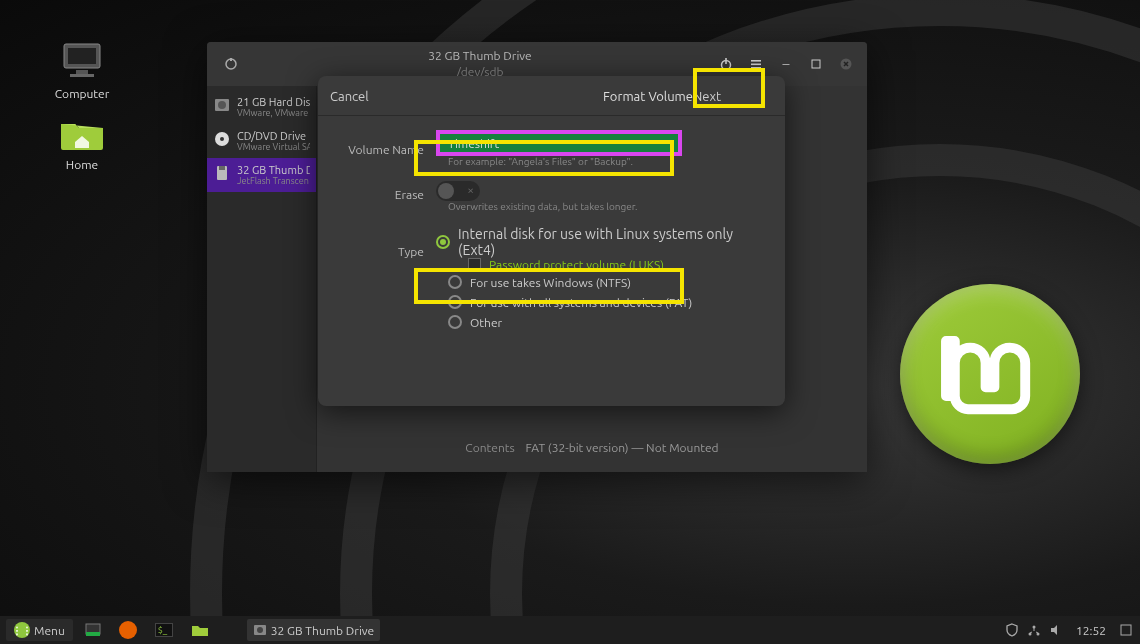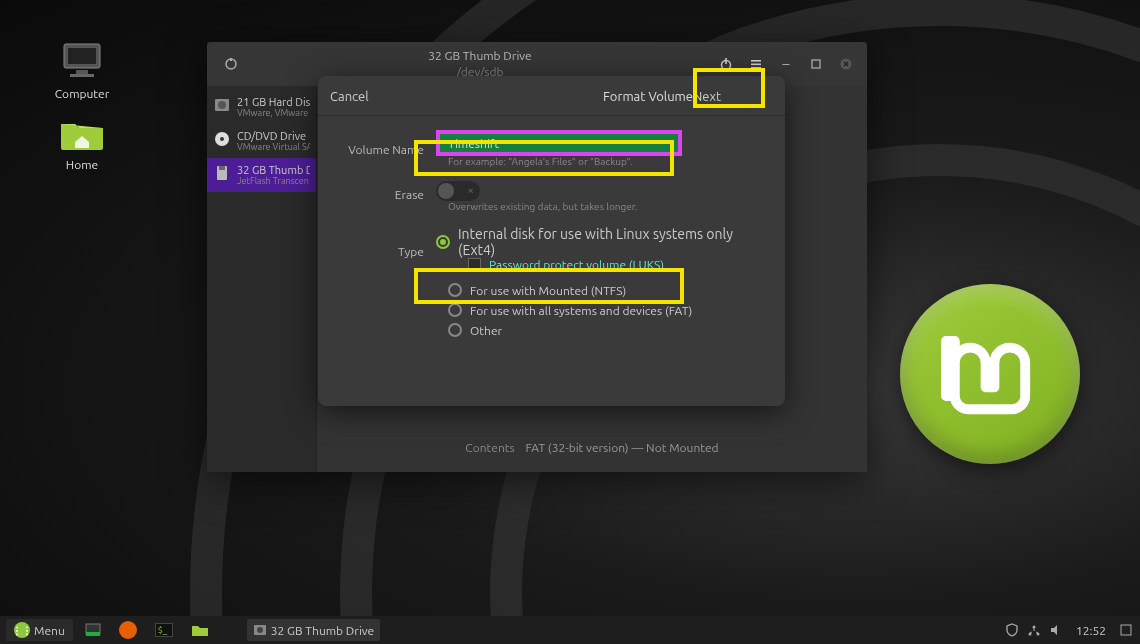--- a/index.html
+++ b/index.html
@@ -57,21 +57,21 @@
 .fd-field{flex:1}
 .fd-input{width:246px;height:26px;background:#15803d;border:4px solid #d946ef;color:#ddd;padding:0 8px;font-size:12px}
 .fd-hint{font-size:10px;color:#888;margin-left:110px;margin-bottom:14px}
 .toggle{width:44px;height:20px;background:#2a2a2a;border-radius:10px;position:relative}
 .toggle::after{content:"";position:absolute;left:2px;top:2px;width:16px;height:16px;border-radius:50%;background:#555}
 .toggle .x{position:absolute;right:6px;top:2px;color:#666;font-size:12px}
 .radio-row{display:flex;align-items:center;gap:8px;margin-left:110px;margin-bottom:6px;font-size:12px}
 .radio{width:14px;height:14px;border-radius:50%;border:2px solid #888;flex:0 0 14px;position:relative}
 .radio.on{border-color:#8fc73e}
 .radio.on::after{content:"";position:absolute;left:2px;top:2px;width:6px;height:6px;border-radius:50%;background:#8fc73e}
-.checkbox-row{display:flex;align-items:flex-start;gap:8px;margin-left:130px;margin-bottom:12px;font-size:12px;color:#5eead4}
+.checkbox-row{display:flex;align-items:flex-start;gap:8px;margin-left:130px;margin-bottom:4px;font-size:12px;color:#84cc16}
 .checkbox{width:13px;height:13px;border:1px solid #666;background:#2a2a2a}
 .hl-next{position:absolute;left:693px;top:68px;width:72px;height:40px;border:4px solid #f5e400;pointer-events:none}
 .hl-input{position:absolute;left:414px;top:140px;width:260px;height:36px;border:4px solid #f5e400;pointer-events:none}
 .hl-type{position:absolute;left:414px;top:268px;width:270px;height:36px;border:4px solid #f5e400;pointer-events:none}
 
 
 .taskbar{position:absolute;left:0;bottom:0;width:100%;height:28px;background:#1e1e1e;display:flex;align-items:center;padding:0 6px;gap:6px;font-size:12px;color:#ccc}
 .tb-item{display:flex;align-items:center;gap:4px;padding:0 6px;height:22px;border-radius:2px}
 .tb-spacer{flex:1}
 .menu-btn{background:#2a2a2a;padding:0 8px}
@@ -233,21 +233,21 @@
         <div class="radio on"></div>
         <span style="font-size:14px">Internal disk for use with Linux systems only (Ext4)</span>
       </div>
     </div>
     <div class="checkbox-row">
       <div class="checkbox"></div>
       <span>Password protect volume (LUKS)</span>
     </div>
     <div class="radio-row">
       <div class="radio"></div>
-      <span>For use with Mounted (NTFS)</span>
+      <span>For use takes Windows (NTFS)</span>
     </div>
     <div class="radio-row">
       <div class="radio"></div>
       <span>For use with all systems and devices (FAT)</span>
     </div>
     <div class="radio-row">
       <div class="radio"></div>
       <span>Other</span>
     </div>
   </div>

